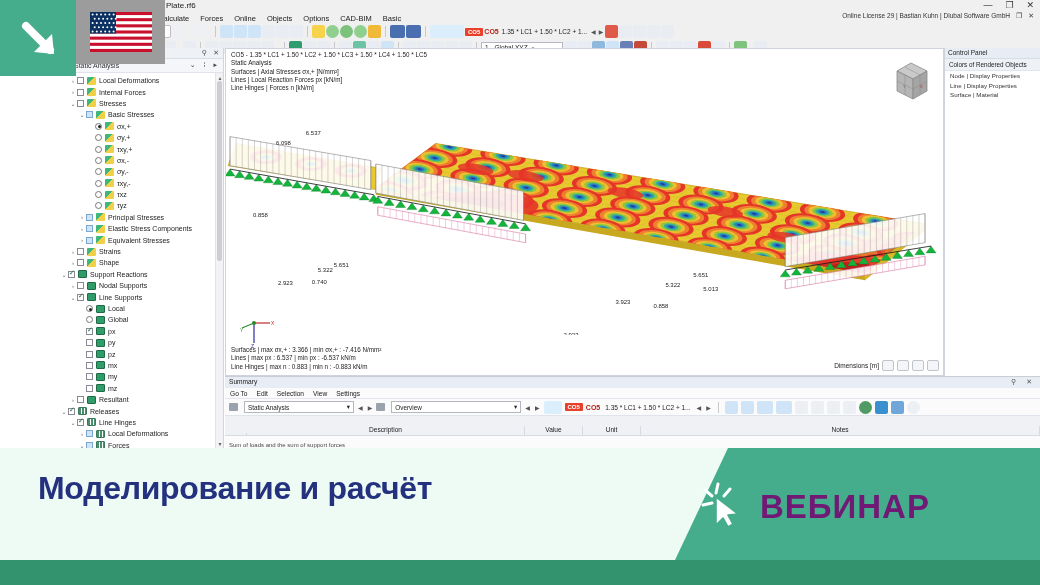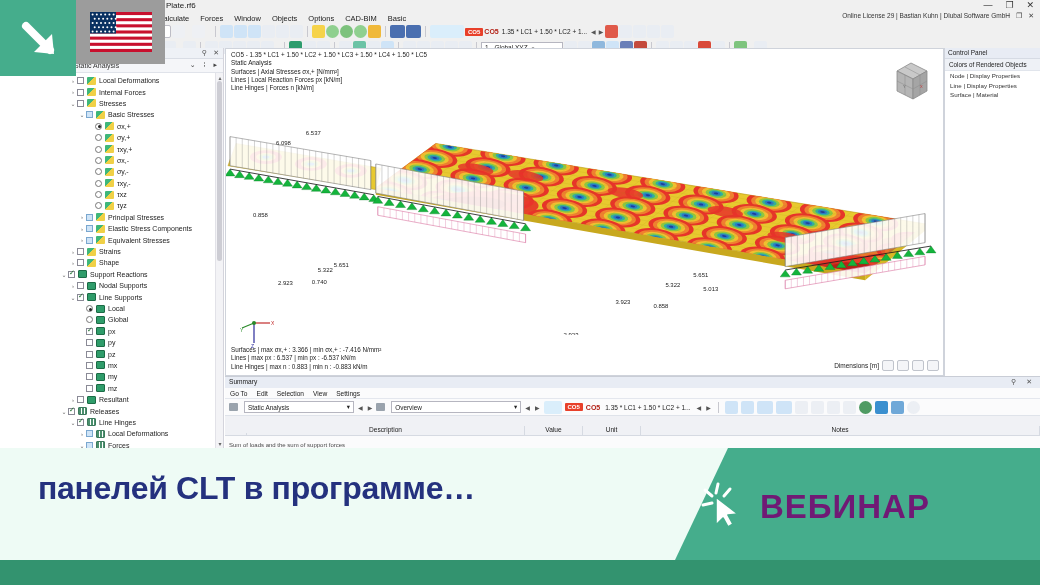--- a/index.html
+++ b/index.html
@@ -121,21 +121,21 @@
         <div class="win-btns">
           <span>—</span>
           <span>❐</span>
           <span>✕</span>
         </div>
       </div>
 
       <div class="menubar">
         <span class="mi">Calculate</span>
         <span class="mi">Forces</span>
-        <span class="mi">Window</span>
+        <span class="mi">Online</span>
         <span class="mi">Objects</span>
         <span class="mi">Options</span>
         <span class="mi">CAD-BIM</span>
         <span class="mi">Basic</span>
       </div>
       <div class="license">Online License 29 | Bastian Kuhn | Dlubal Software GmbH</div>
       <div class="license-btns">−&nbsp;❐&nbsp;✕</div>
 
       <div class="tbrow r1">
         <span class="tbicon" style="background:#fff;border:1px solid #bdbdc6"></span>
@@ -1265,21 +1265,21 @@
           <circle cx="15.200000000000001" cy="19.599999999999998" r="1"></circle>
           <circle cx="19.400000000000002" cy="19.599999999999998" r="1"></circle>
           <circle cx="23.6" cy="19.599999999999998" r="1"></circle>
         </g>
     </svg>
   </div>
 
   <div class="banner">
     <div class="banner-green"></div>
     <div class="banner-title">
-      <div>панелей CLT в программе…</div>
+      <div>Моделирование и расчёт</div>
     </div>
     <svg class="cursor-ico" viewBox="0 0 52 48">
       <g stroke="#fff" stroke-width="3" stroke-linecap="round">
         <line x1="18" y1="4" x2="16" y2="13"></line>
         <line x1="5" y1="10" x2="12" y2="16"></line>
         <line x1="3" y1="25" x2="12" y2="23"></line>
         <line x1="30" y1="9" x2="24" y2="16"></line>
       </g>
       <path d="M16 17 L16 45 L23 38 L28 47 L33 44 L28 35 L38 34 Z" fill="#fff" stroke="#45ad8c" stroke-width="1.6" stroke-linejoin="round"></path>
     </svg>

